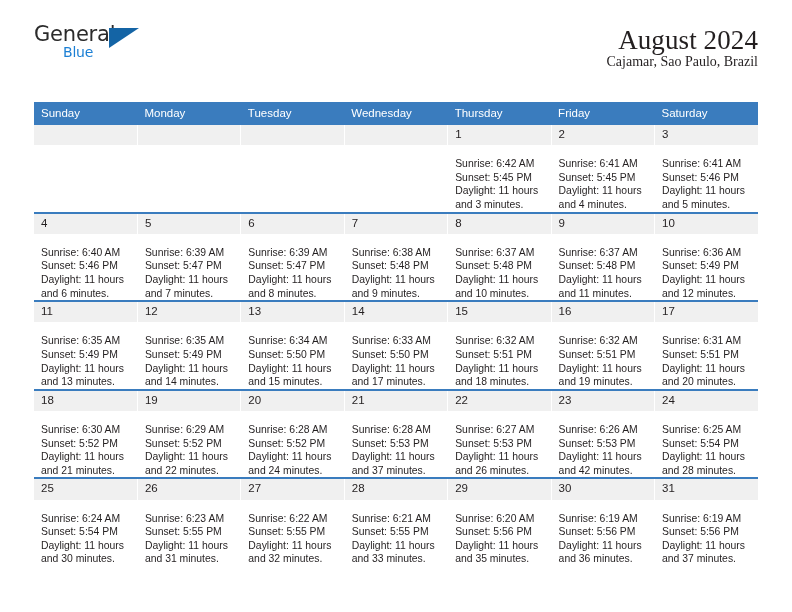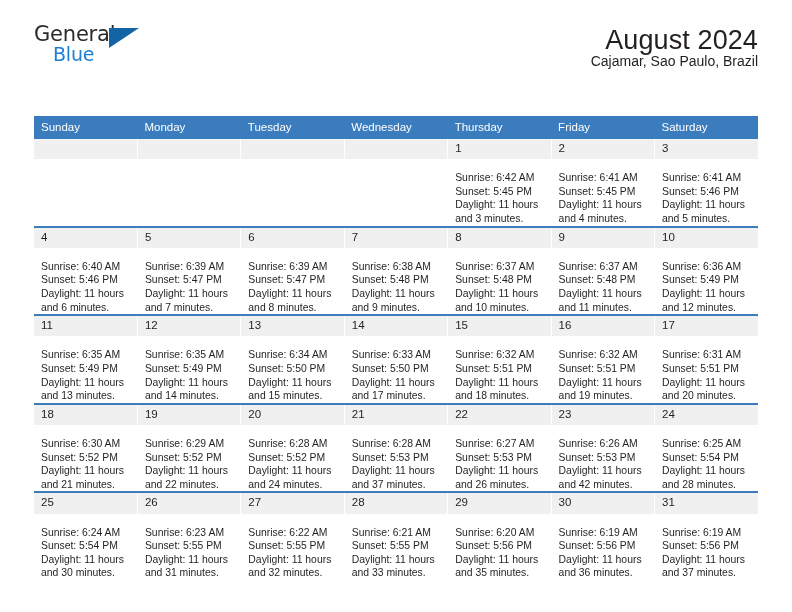--- a/index.html
+++ b/index.html
@@ -42,61 +42,62 @@
   .logo-general {
     font-size: 21px;
     letter-spacing: -0.2px;
     color: #2b2b2b;
     font-family: "DejaVu Sans", sans-serif;
     position: absolute;
     left: 0;
     top: 0;
   }
   .logo-blue {
-    font-size: 19px;
+    font-size: 14px;
     letter-spacing: -0.2px;
     color: #1b7fd4;
     font-family: "DejaVu Sans", sans-serif;
     position: absolute;
-    left: 19px;
+    left: 29px;
     top: 21px;
   }
   .logo-tri {
     position: absolute;
     left: 75px;
     top: 4px;
     width: 0;
     height: 0;
     border-left: 30px solid #1464a5;
     border-bottom: 20px solid transparent;
   }
 
   .titlebox {
     text-align: right;
     padding-top: 2px;
+    font-family: Liberation Serif, serif;
   }
   .cal-title {
     font-size: 27px;
     font-weight: normal;
     color: #231f20;
     line-height: 1.05;
     letter-spacing: 0.1px;
   }
   .cal-subtitle {
     font-size: 14px;
     color: #231f20;
     line-height: 1.1;
   }
 
   
   .calendar {
     width: 724px;
     border-collapse: collapse;
     table-layout: fixed;
-    margin-top: 24px;
+    margin-top: 10px;
   }
   .calendar th {
     background: #3a7cbe;
     color: #ffffff;
     font-weight: normal;
     font-size: 11.5px;
     text-align: left;
     padding: 5px 0 6px 7px;
     border: none;
   }

